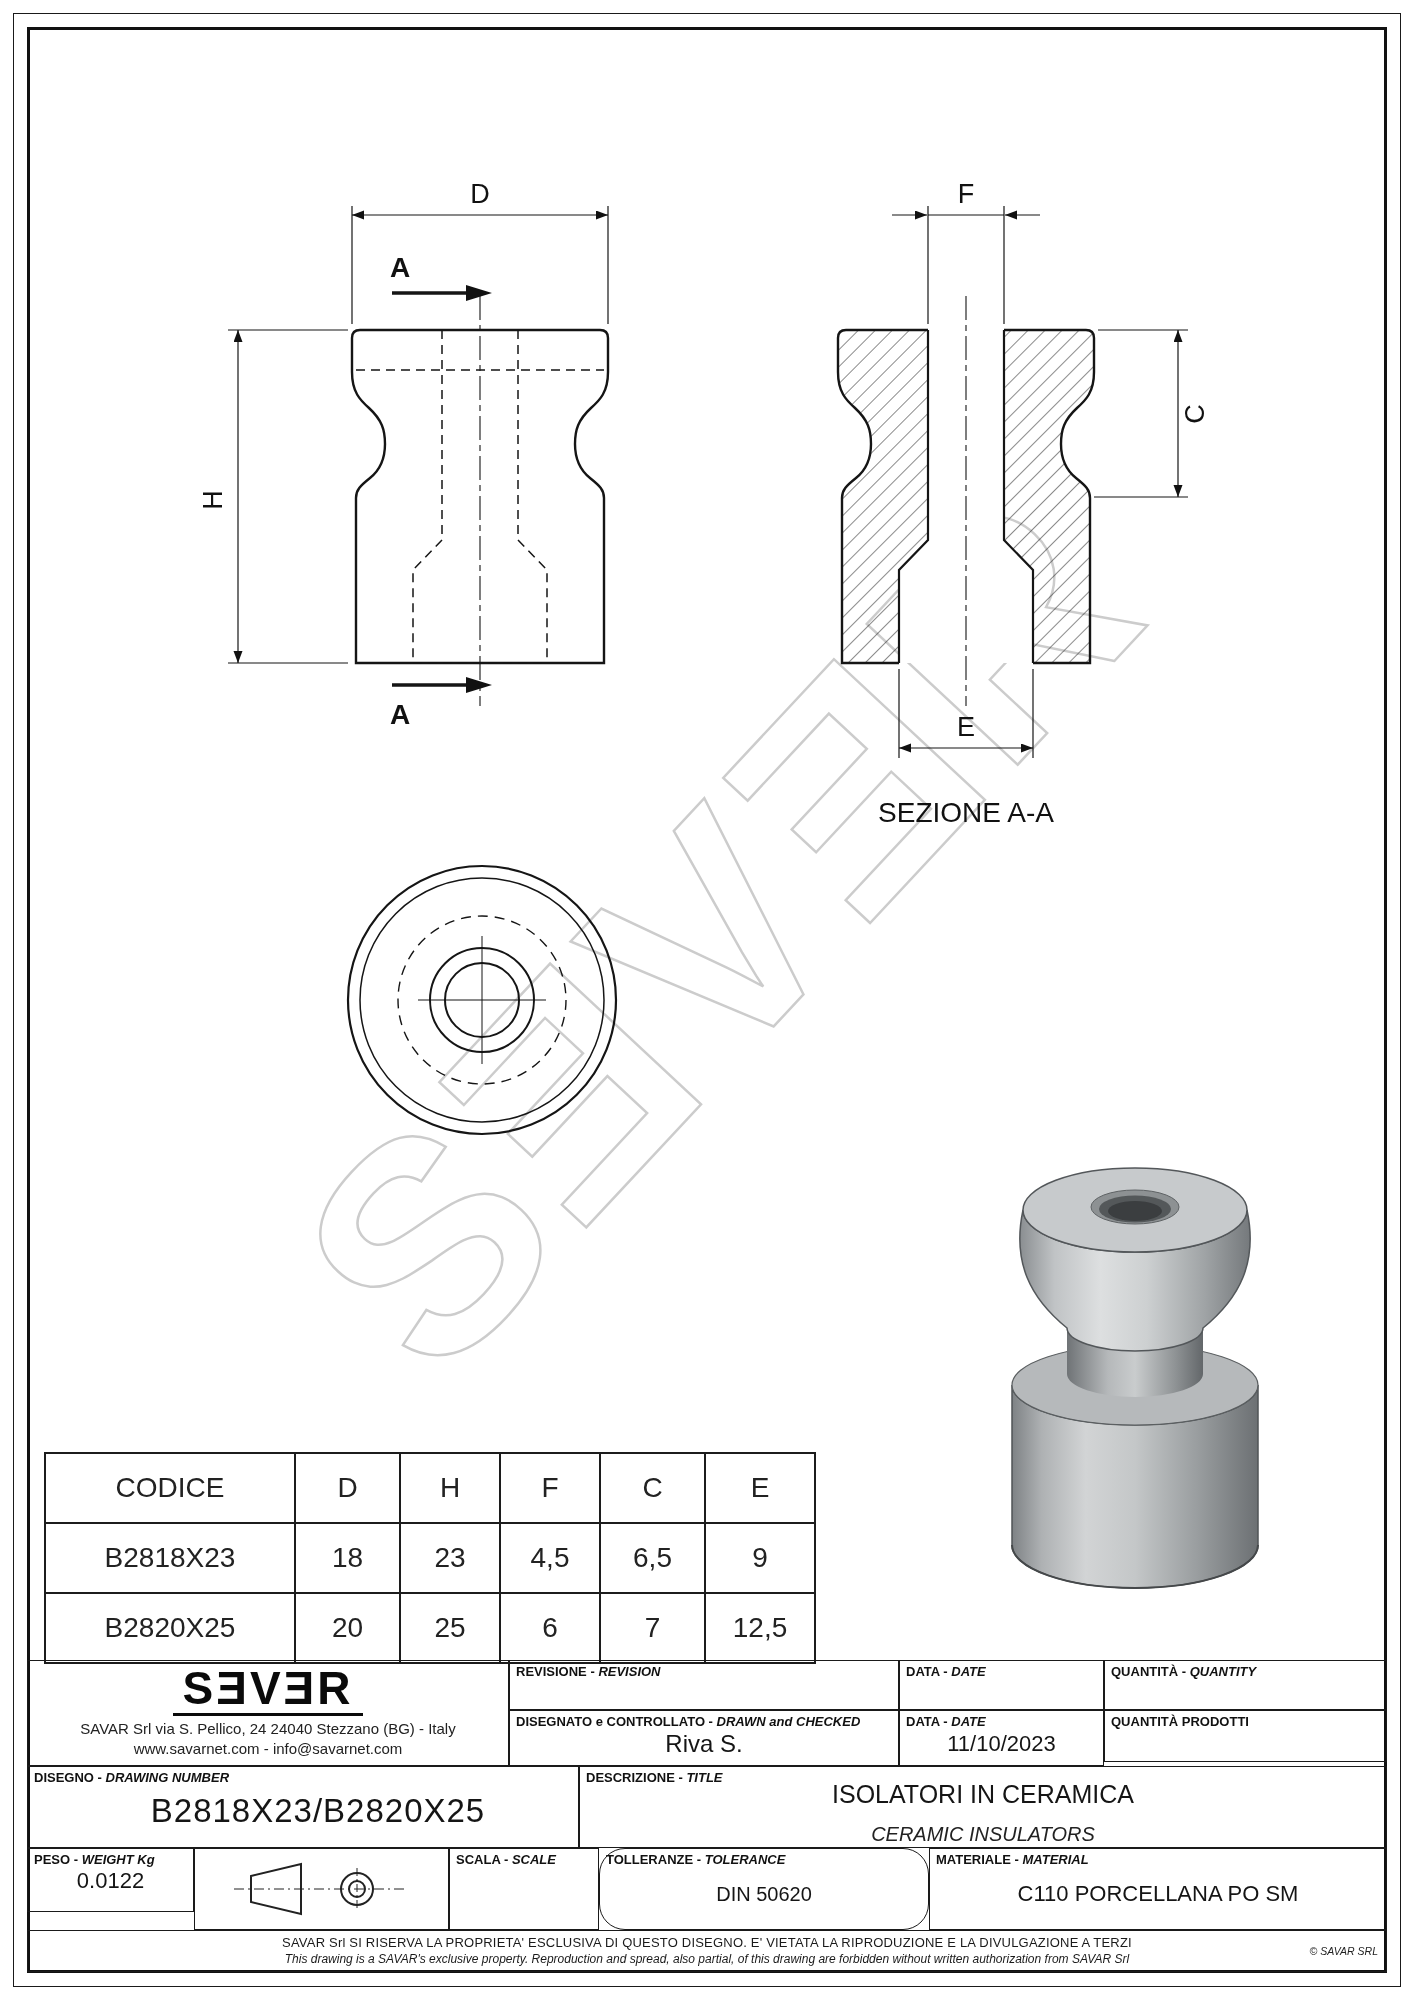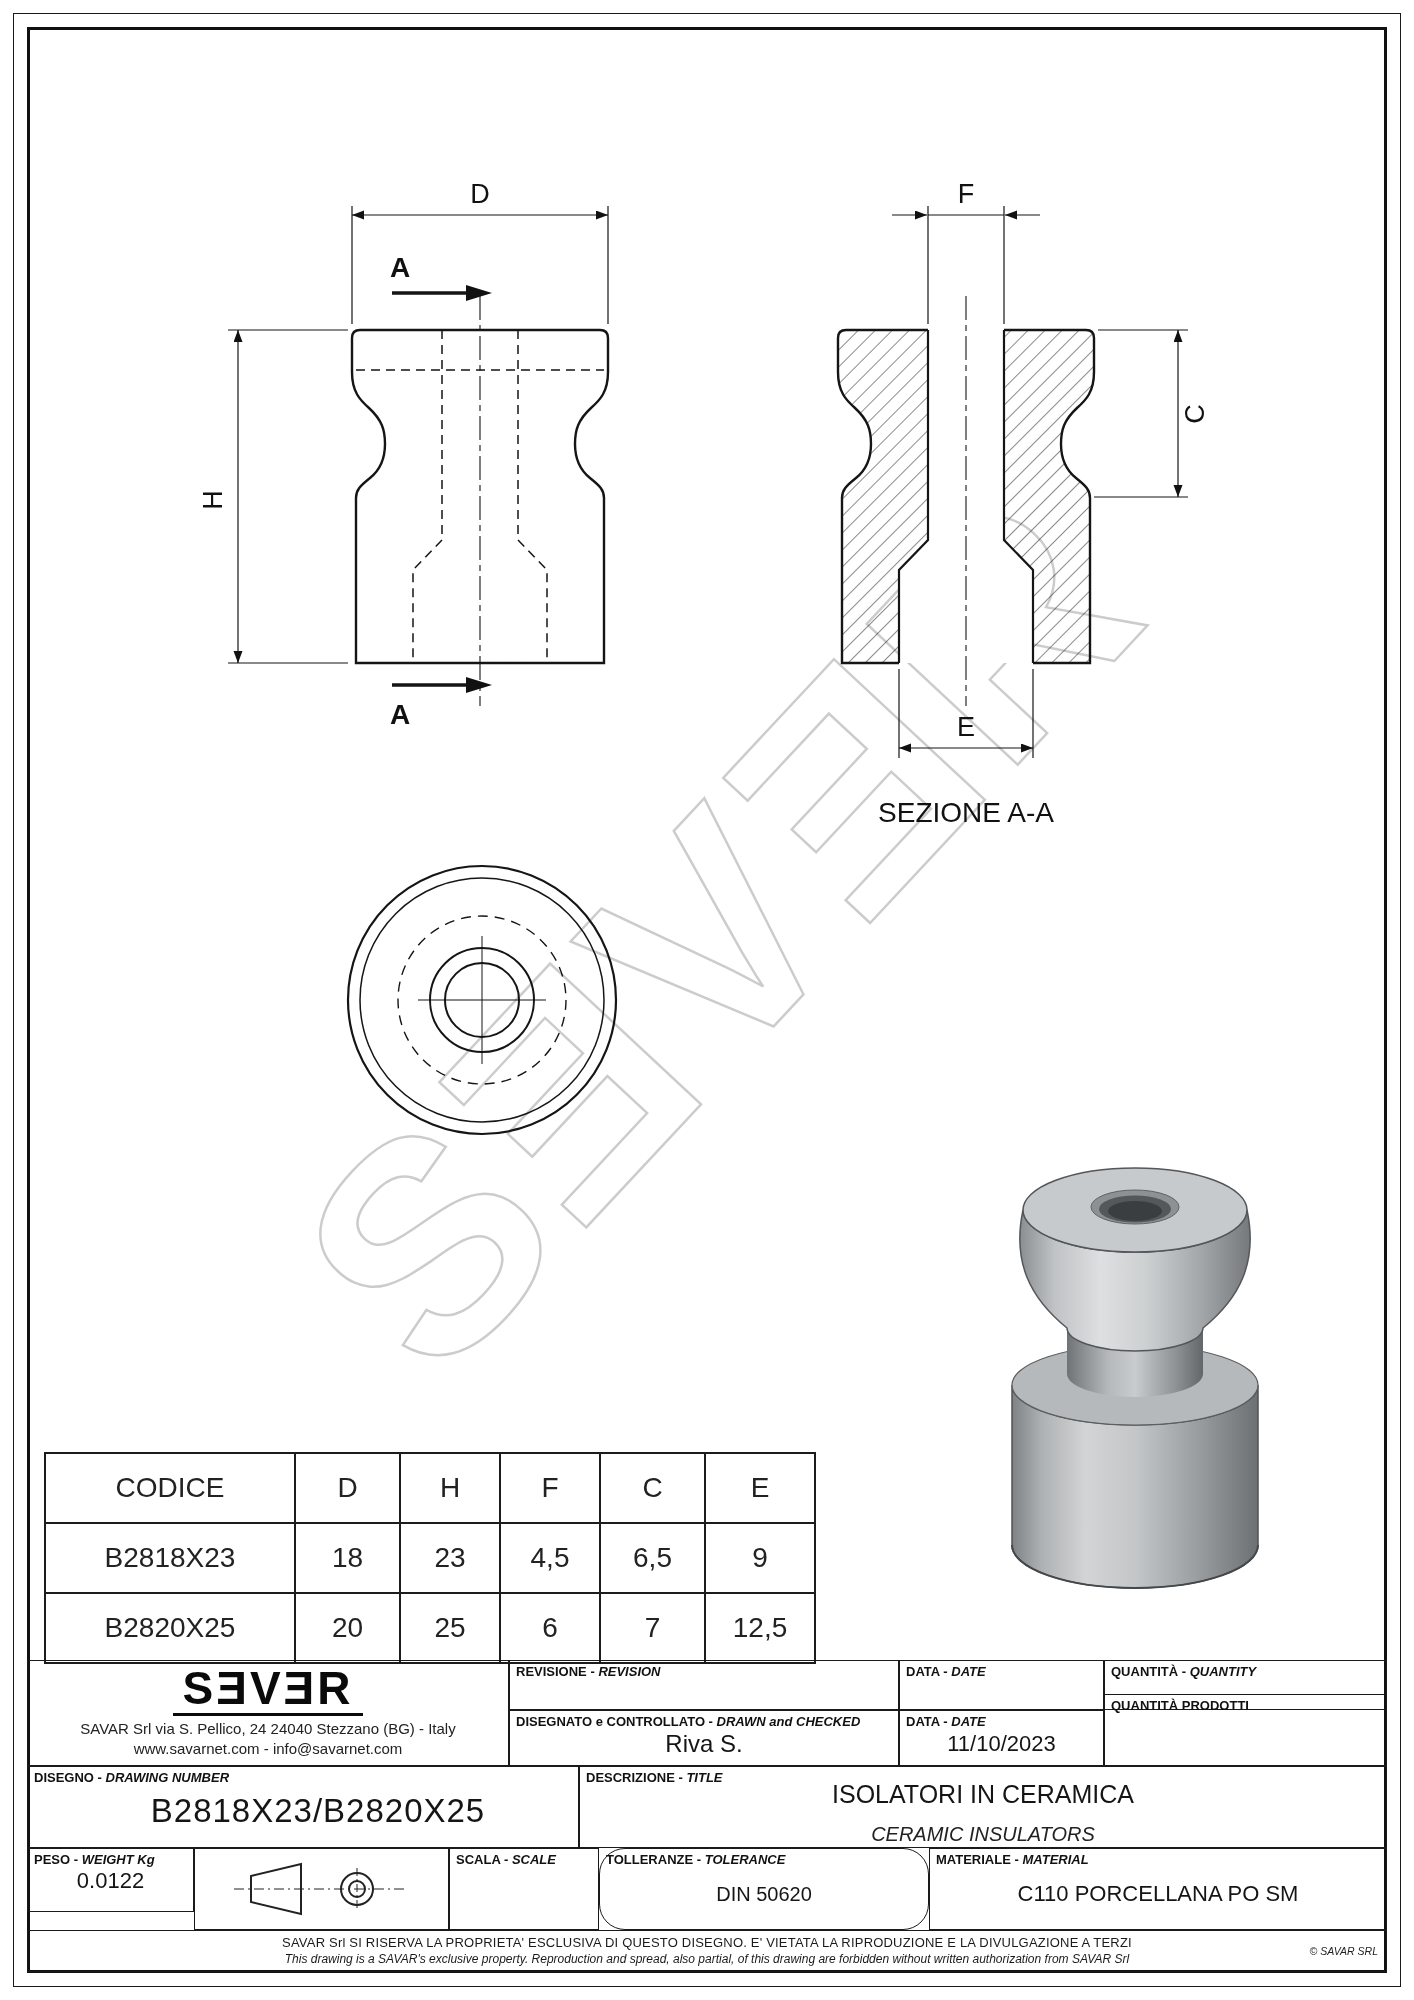--- a/index.html
+++ b/index.html
@@ -248,21 +248,21 @@
           <span class="plain-val" style="font-size:24px;">Riva S.</span>
         </div>
     </div>
     <div class="cell" style="left:872px;top:50px;width:205px;height:56px;">
       <div class="lbl"><span>DATA -</span>
         <span class="en">DATE</span></div>
       <div class="val-center" style="top:12px;">
           <span class="plain-val">11/10/2023</span>
         </div>
     </div>
-    <div class="cell" style="left:1077px;top:34px;width:283px;height:72px;">
+    <div class="cell" style="left:1077px;top:50px;width:283px;height:52px;">
       <div class="lbl"><span>QUANTITÀ  PRODOTTI</span></div>
     </div>
 
     <div class="cell" style="left:0;top:106px;width:552px;height:82px;">
       <div class="lbl"><span>DISEGNO -</span>
         <span class="en">DRAWING NUMBER</span></div>
       <div class="val-center" style="top:8px;padding-left:30px;">
           <span class="big-number">B2818X23/B2820X25</span>
         </div>
     </div>

